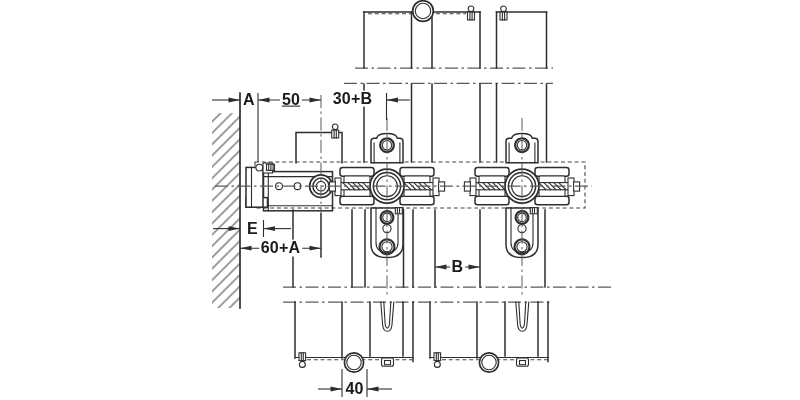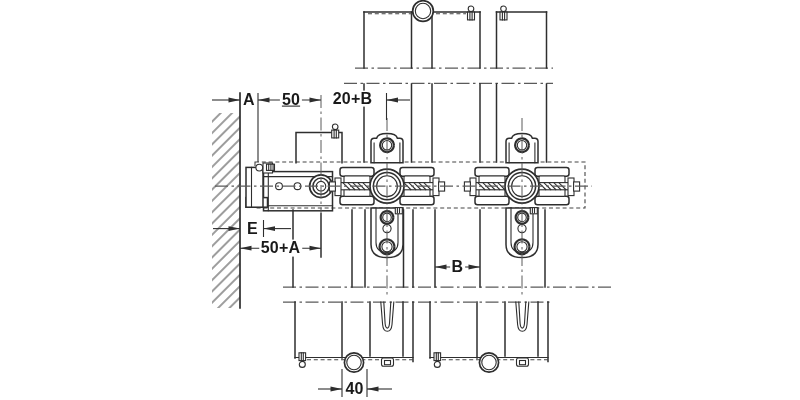--- a/index.html
+++ b/index.html
@@ -260,18 +260,18 @@
     <line x1="367" y1="369" x2="367" y2="397" class="dim"></line>
     <line x1="318" y1="389" x2="342" y2="389" class="dim"></line>
     <line x1="367" y1="389" x2="392" y2="389" class="dim"></line>
     <path class="arr" d="M342,389 L330.5,386.6 L330.5,391.4 Z"></path>
     <path class="arr" d="M367,389 L378.5,386.6 L378.5,391.4 Z"></path>
   </g>
 </svg>
 
 <div class="dim-label" style="left:249px;top:100px;padding:0 1px;">A</div>
 <div class="dim-label" style="left:291px;top:100px;text-decoration:underline;">50</div>
-<div class="dim-label" style="left:352.5px;top:98.5px;">20+B</div>
+<div class="dim-label" style="left:352.5px;top:98.5px;">30+B</div>
 <div class="dim-label" style="left:252.5px;top:228.5px;padding:0 1px;">E</div>
-<div class="dim-label" style="left:280.5px;top:248px;">50+A</div>
+<div class="dim-label" style="left:280.5px;top:248px;">60+A</div>
 <div class="dim-label" style="left:457.5px;top:267px;">B</div>
 <div class="dim-label" style="left:354.5px;top:389px;padding:0 1px;">40</div>
 </div>
 
 </body></html>

